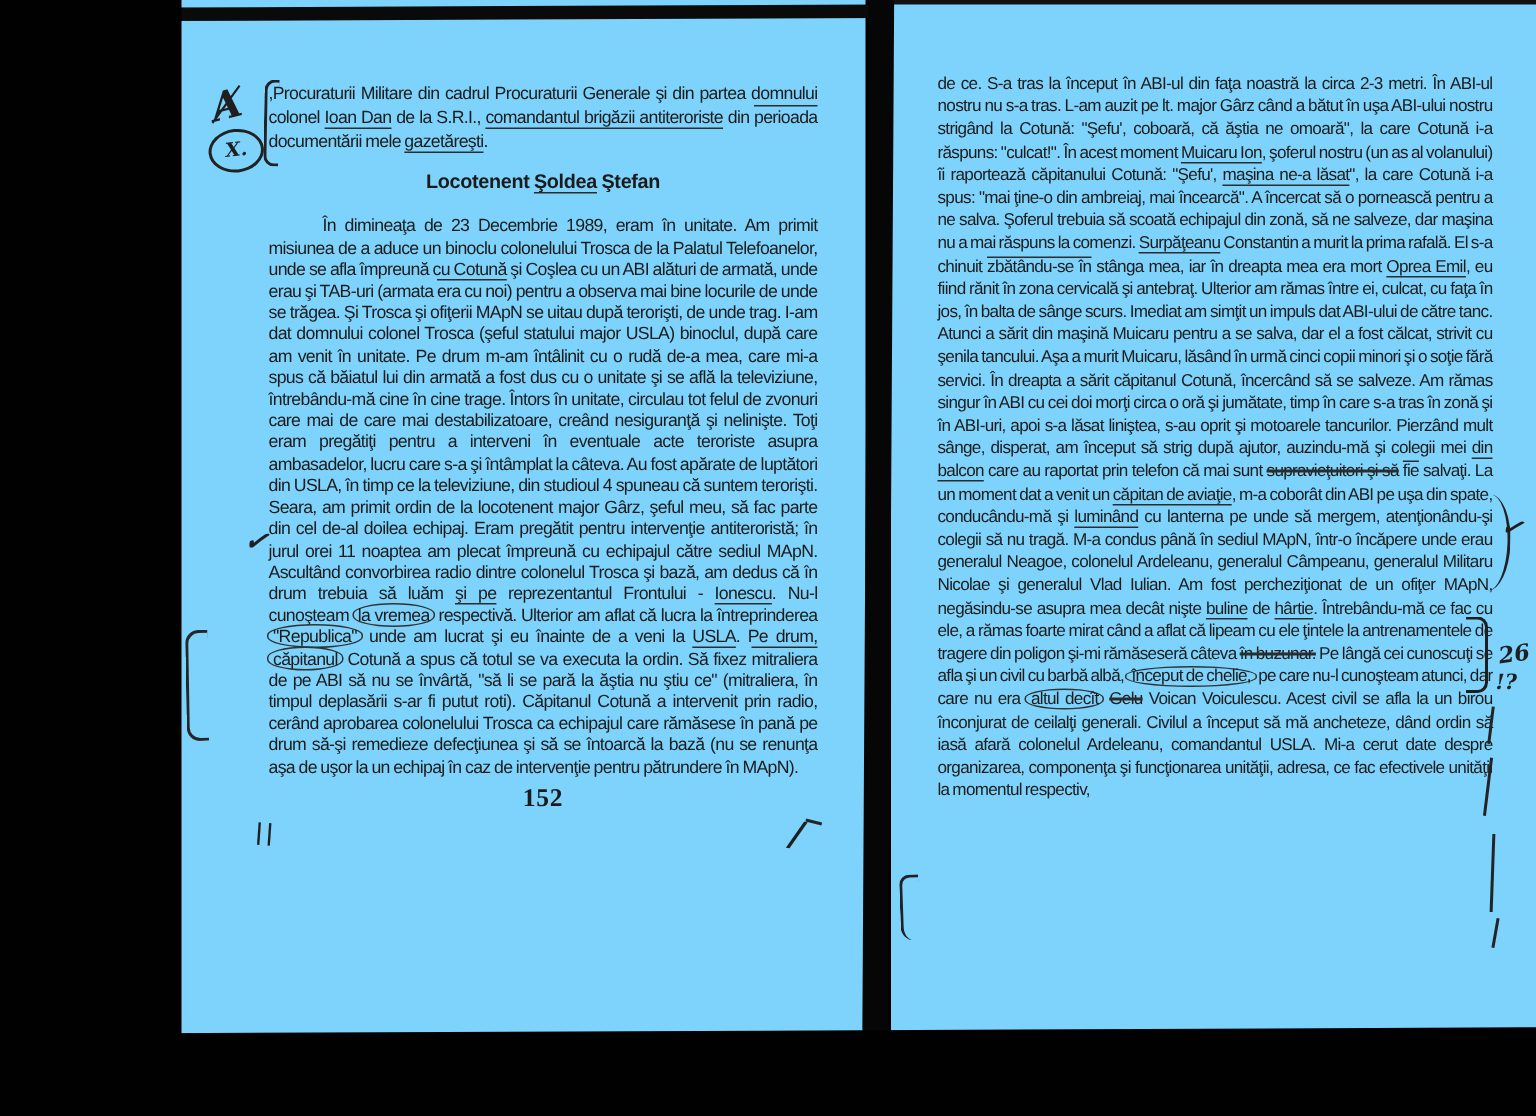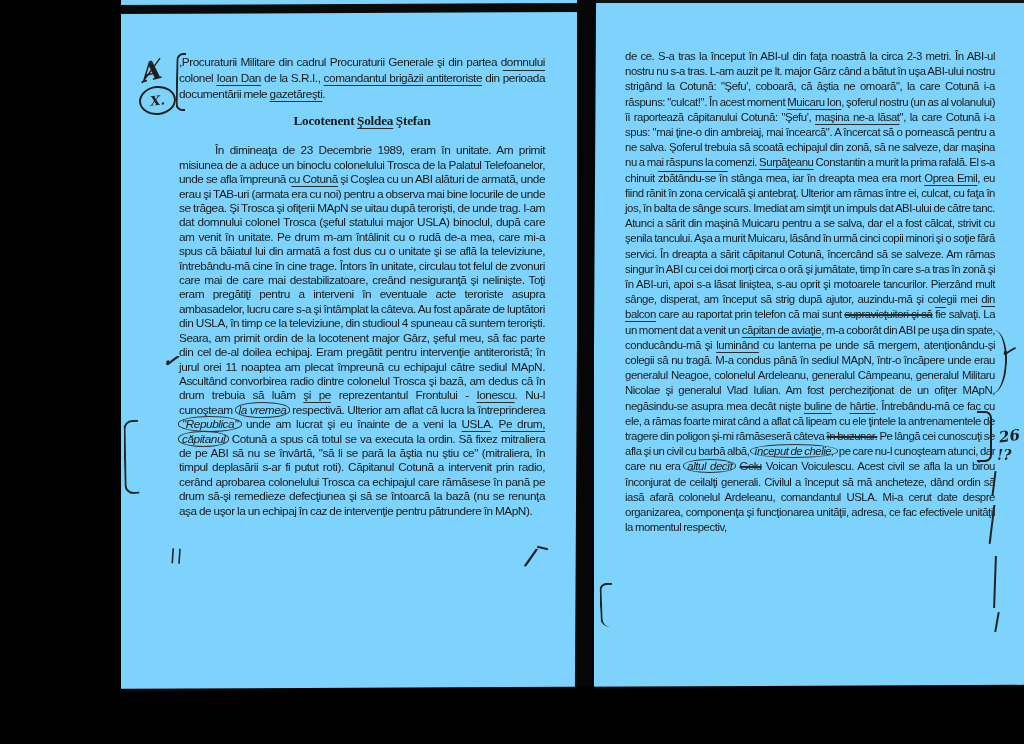--- a/index.html
+++ b/index.html
@@ -18,29 +18,29 @@
             transform:rotate(-0.25deg);border-radius:2px;}
   
   .textcol{position:absolute;text-align:justify;}
   .textcol-left{left:60px;top:54px;width:366px;font-size:11.8px;line-height:14.4px;
                 letter-spacing:-0.45px;word-spacing:-0.5px;}
   .textcol-right{left:31px;top:46px;width:370px;font-size:11.4px;line-height:15.2px;
                  letter-spacing:-0.45px;word-spacing:-0.8px;}
   p{margin:0;text-align:justify;}
   .intro{line-height:16px;}
   .heading{margin:12px 0 15px 0;text-align:center;font-weight:bold;font-size:13.2px;
-           letter-spacing:-0.2px;font-family:Liberation Serif, serif;}
+           letter-spacing:-0.2px;}
   .indent{text-indent:36px;}
   .pagenum{margin-top:7px;text-align:center;font-family:"Liberation Serif",serif;
            font-weight:bold;font-size:17px;letter-spacing:0.5px;}
   
   .seg-u{text-decoration:underline;text-decoration-thickness:1.4px;text-underline-offset:2.5px;text-decoration-color:#2c2c2c;}
   .seg-o{text-decoration:overline;text-decoration-thickness:1.3px;text-decoration-color:#2c2c2c;}
   .seg-s{text-decoration:line-through;text-decoration-thickness:1.5px;text-decoration-color:#2c2c2c;}
-  .seg-c{border:1.5px solid #333;border-radius:50%/46%;padding:0 3px;margin:0 -1px;font-style:italic;}
+  .seg-c{border:1.5px solid #333;border-radius:50%/46%;padding:0 3px;margin:0 -1px;}
   
   .hmark{position:absolute;color:#1f1f1f;font-family:"DejaVu Serif",serif;font-style:italic;z-index:5;}
   .mk-script-a{left:141px;top:56px;font-size:26px;font-weight:bold;transform:rotate(-14deg);}
   .mk-circled-x{left:139px;top:86px;width:33px;height:25px;border:2px solid #222;border-radius:50%;
                 display:flex;align-items:center;justify-content:center;font-size:13px;font-weight:bold;transform:rotate(-6deg);}
   .mk-brace-intro{left:176px;top:53px;width:8px;height:54px;border-left:2.2px solid #222;
                   border-top:2.2px solid #222;border-bottom:2.2px solid #222;border-radius:7px 0 0 7px;transform:rotate(1deg);}
   .mk-check-left{left:163px;top:349px;font-size:19px;font-weight:bold;transform:rotate(9deg);}
   .mk-brace-big{left:124px;top:420px;width:13px;height:70px;border-left:2.4px solid #262626;
                 border-top:2.4px solid #262626;border-bottom:2.4px solid #262626;border-radius:9px 0 0 9px;transform:rotate(-1deg);}
@@ -66,20 +66,21 @@
 <body>
 
 <div class="scan">
 
   <div class="page page-left">
     <div class="edge-top"></div>
     <div class="textcol textcol-left">
       <p class="intro"><span>,Procuraturii Militare din cadrul Procuraturii Generale şi din partea domnului colonel </span><span class="seg-u">Ioan Dan</span><span> de la S.R.I., </span><span class="seg-u">comandantul brigăzii antiteroriste</span><span> din </span><span class="seg-o">perioada</span><span> documentării mele </span><span class="seg-u">gazetăreşti</span><span>.</span></p>
       <p class="heading"><span>Locotenent </span><span class="seg-u">Şoldea</span><span> Ştefan</span></p>
       <p class="indent"><span>În dimineaţa de 23 Decembrie 1989, eram în unitate. Am primit misiunea de a aduce un binoclu colonelului Trosca de la Palatul Telefoanelor, unde se afla împreună cu Cotună şi Coşlea cu un ABI alături de armată, unde erau şi TAB-uri (armata </span><span class="seg-o">era cu noi</span><span>) pentru a observa mai bine locurile de unde se trăgea. Şi Trosca şi ofiţerii MApN se uitau după terorişti, de unde trag. I-am dat domnului colonel Trosca (şeful statului major USLA) binoclul, după care am venit în unitate. Pe drum m-am întâlinit cu o rudă de-a mea, care mi-a spus că băiatul lui din armată a fost dus cu o unitate şi se află la televiziune, întrebându-mă cine în cine trage. Întors în unitate, circulau tot felul de zvonuri care mai de care mai destabilizatoare, creând nesiguranţă şi nelinişte. Toţi eram pregătiţi pentru a interveni în eventuale acte teroriste asupra ambasadelor, lucru care s-a şi întâmplat la câteva. Au fost apărate de luptători din USLA,  în timp ce la televiziune, din studioul 4 spuneau că suntem terorişti. Seara, am primit ordin de la locotenent major Gârz, şeful meu, să fac parte din cel de-al doilea echipaj. Eram  pregătit pentru intervenţie antiteroristă; în jurul orei 11 noaptea am plecat împreună cu echipajul către sediul MApN. Ascultând convorbirea radio dintre colonelul Trosca şi bază, am dedus că în drum trebuia să luăm </span><span class="seg-u">şi pe</span><span> reprezentantul Frontului  - </span><span class="seg-u">Ionescu</span><span>. Nu-l cunoşteam </span><span class="seg-c">la vremea</span><span> respectivă. Ulterior am aflat că lucra la întreprinderea </span><span class="seg-c">"Republica"</span><span> unde am lucrat şi eu înainte de a veni la </span><span class="seg-u">USLA</span><span>. Pe drum, </span><span class="seg-c">căpitanul</span><span> Cotună a  spus că totul se va executa la ordin. Să fixez </span><span class="seg-o">mitraliera</span><span> de pe ABI să nu se învârtă, "să li se pară la ăştia nu ştiu ce" (mitraliera, în timpul deplasării s-ar fi putut roti). Căpitanul Cotună a intervenit prin radio, cerând aprobarea colonelului Trosca ca echipajul care rămăsese în pană pe drum să-şi remedieze defecţiunea şi să se întoarcă la bază (nu se renunţa aşa de uşor la un echipaj în caz de intervenţie pentru pătrundere în MApN).</span></p>
+      <div class="pagenum">152</div>
     </div>
   </div>
 
   <div class="page page-right">
     <div class="textcol textcol-right">
       <p><span>de ce. S-a tras la început în ABI-ul din faţa noastră la circa 2-3 metri. În ABI-ul nostru nu s-a tras. L-am auzit pe lt. major Gârz când a bătut în uşa ABI-ului nostru strigând la Cotună: "Şefu', coboară, că ăştia ne omoară", la care Cotună i-a răspuns: "culcat!". În acest moment </span><span class="seg-u">Muicaru Ion</span><span>, şoferul nostru (un as al volanului) îi raportează căpitanului Cotună: "Şefu', </span><span class="seg-u">maşina ne-a lăsat</span><span>", la care Cotună i-a spus: "mai ţine-o din ambreiaj, mai încearcă". A încercat să o pornească pentru a ne salva. Şoferul trebuia să scoată echipajul din zonă, să ne salveze, dar maşina nu a mai răspuns la comenzi. </span><span class="seg-u">Surpăţeanu</span><span> Constantin a murit la prima rafală. El s-a chinuit </span><span class="seg-o">zbătându-se în</span><span> stânga mea, iar în dreapta mea era mort </span><span class="seg-u">Oprea Emil</span><span>, eu fiind rănit în zona cervicală şi antebraţ. Ulterior am rămas între ei, culcat, cu faţa în jos, în balta de sânge scurs. Imediat am simţit un impuls dat ABI-ului de către tanc. Atunci a sărit din maşină Muicaru pentru a se salva, dar el a fost călcat, strivit cu şenila tancului. Aşa a murit Muicaru, lăsând în urmă cinci copii minori şi o soţie fără servici. În dreapta a sărit căpitanul Cotună, încercând să  se salveze. Am rămas singur în ABI cu cei doi morţi circa o oră şi jumătate, timp în care s-a tras în zonă şi în ABI-uri, apoi s-a lăsat liniştea, s-au oprit şi motoarele tancurilor. Pierzând mult sânge, disperat, am început să strig după ajutor, auzindu-mă şi colegii mei </span><span class="seg-u">din balcon</span><span> care au raportat prin telefon că mai sunt </span><span class="seg-s">supravieţuitori şi să</span><span> </span><span class="seg-o">fie</span><span> salvaţi.  La un moment dat a venit un </span><span class="seg-u">căpitan de aviaţie</span><span>, m-a coborât din ABI pe uşa din spate, conducându-mă şi </span><span class="seg-u">luminând</span><span> cu lanterna pe unde să mergem, atenţionându-şi colegii să nu tragă. M-a condus până în sediul MApN, într-o încăpere unde erau generalul Neagoe, colonelul Ardeleanu, generalul Câmpeanu, generalul Militaru Nicolae şi generalul Vlad Iulian. Am fost percheziţionat  de un ofiţer MApN, negăsindu-se asupra mea decât nişte </span><span class="seg-u">buline</span><span> de </span><span class="seg-u">hârtie</span><span>. Întrebându-mă ce fac cu ele, a rămas foarte mirat când a aflat că lipeam cu ele ţintele la antrenamentele de tragere din poligon şi-mi rămăseseră câteva </span><span class="seg-s">în buzunar.</span><span> Pe lângă cei cunoscuţi se afla şi un civil cu barbă albă, </span><span class="seg-c">început de chelie,</span><span> pe care nu-l cunoşteam atunci, dar care nu era </span><span class="seg-c">altul decît</span><span> </span><span class="seg-s">Gelu</span><span> Voican Voiculescu. Acest civil se afla la un birou înconjurat de ceilalţi generali. Civilul a început să mă ancheteze, dând ordin să iasă afară colonelul Ardeleanu, comandantul USLA. Mi-a cerut date despre organizarea, componenţa şi funcţionarea unităţii, adresa, ce fac efectivele unităţii la momentul respectiv,</span></p>
     </div>
   </div>
 
   <div class="gutter"></div>

